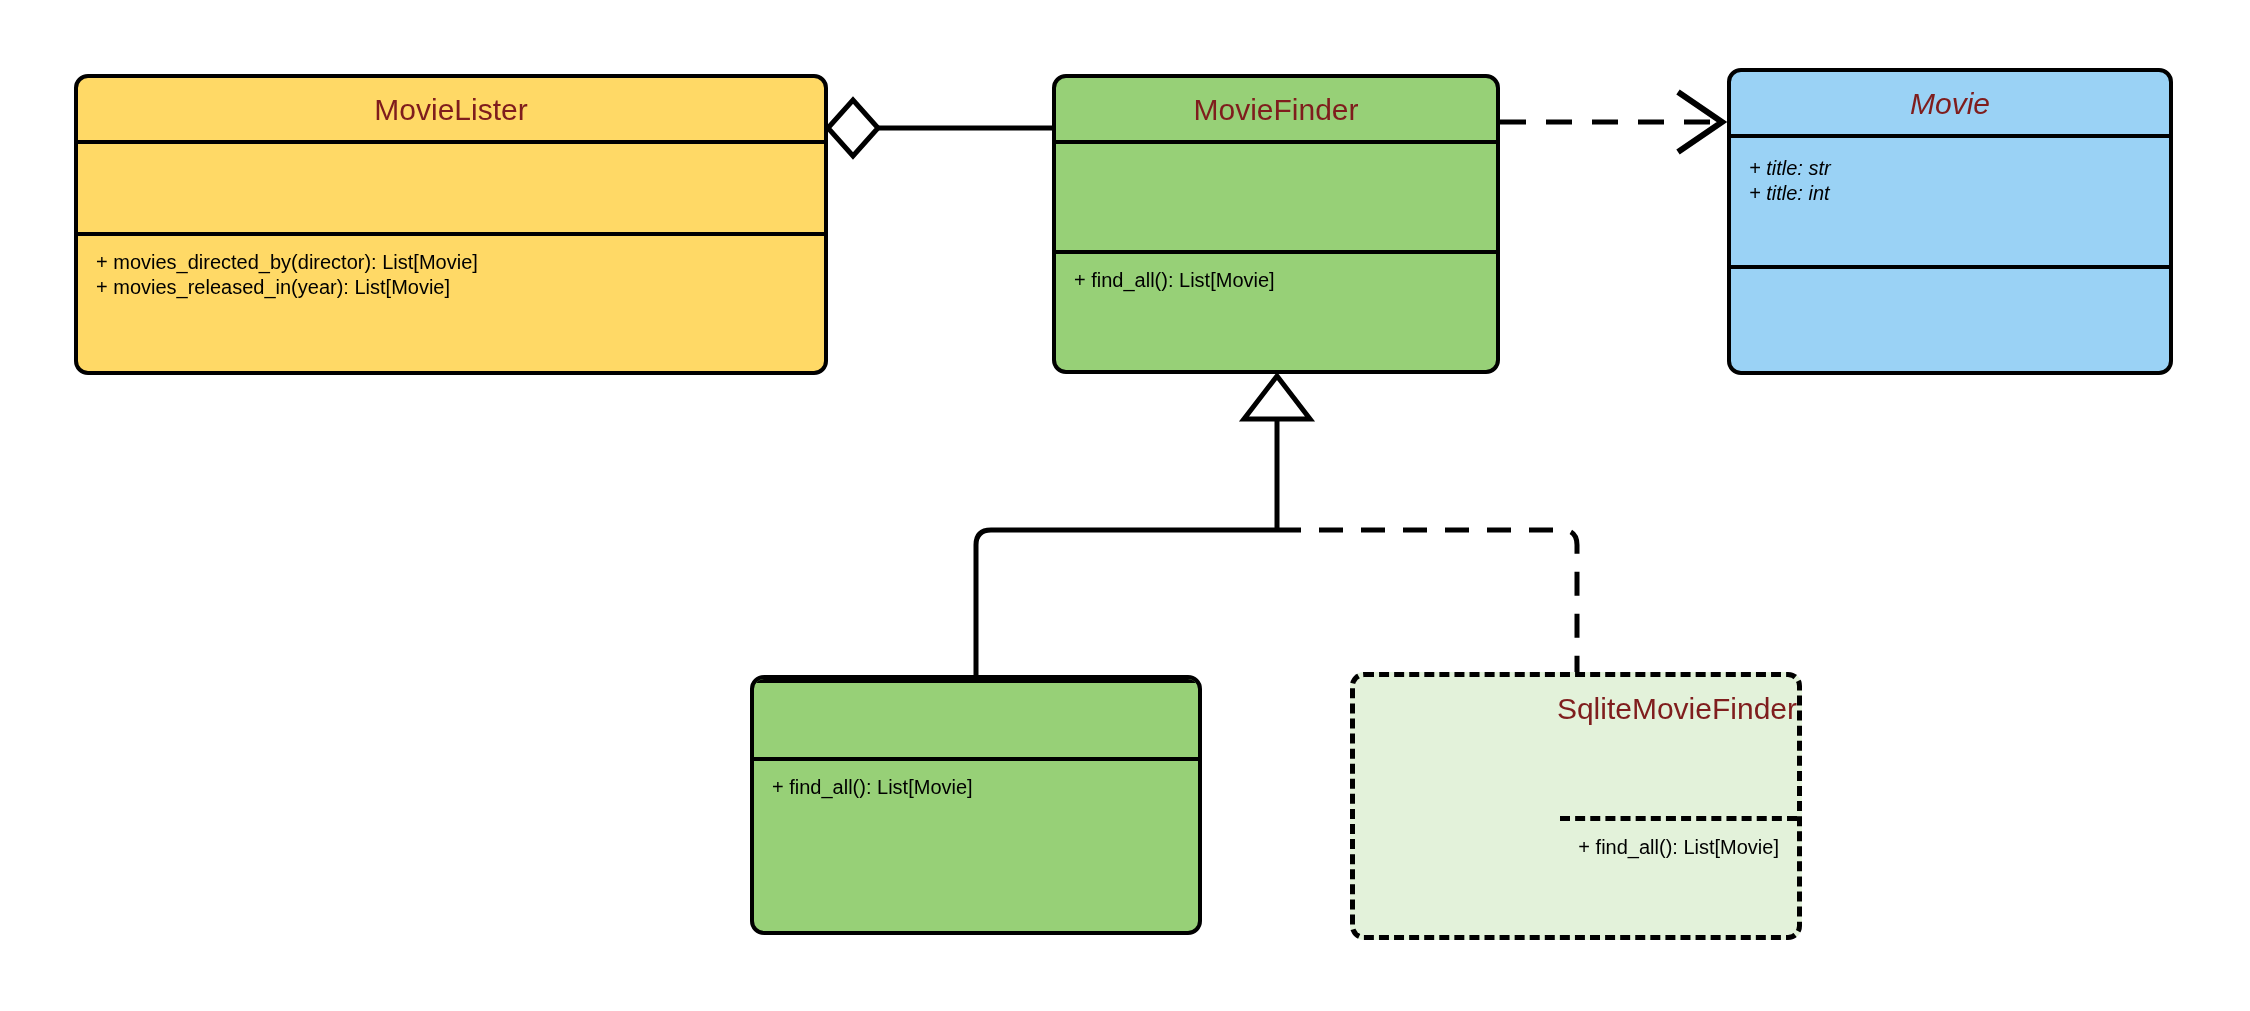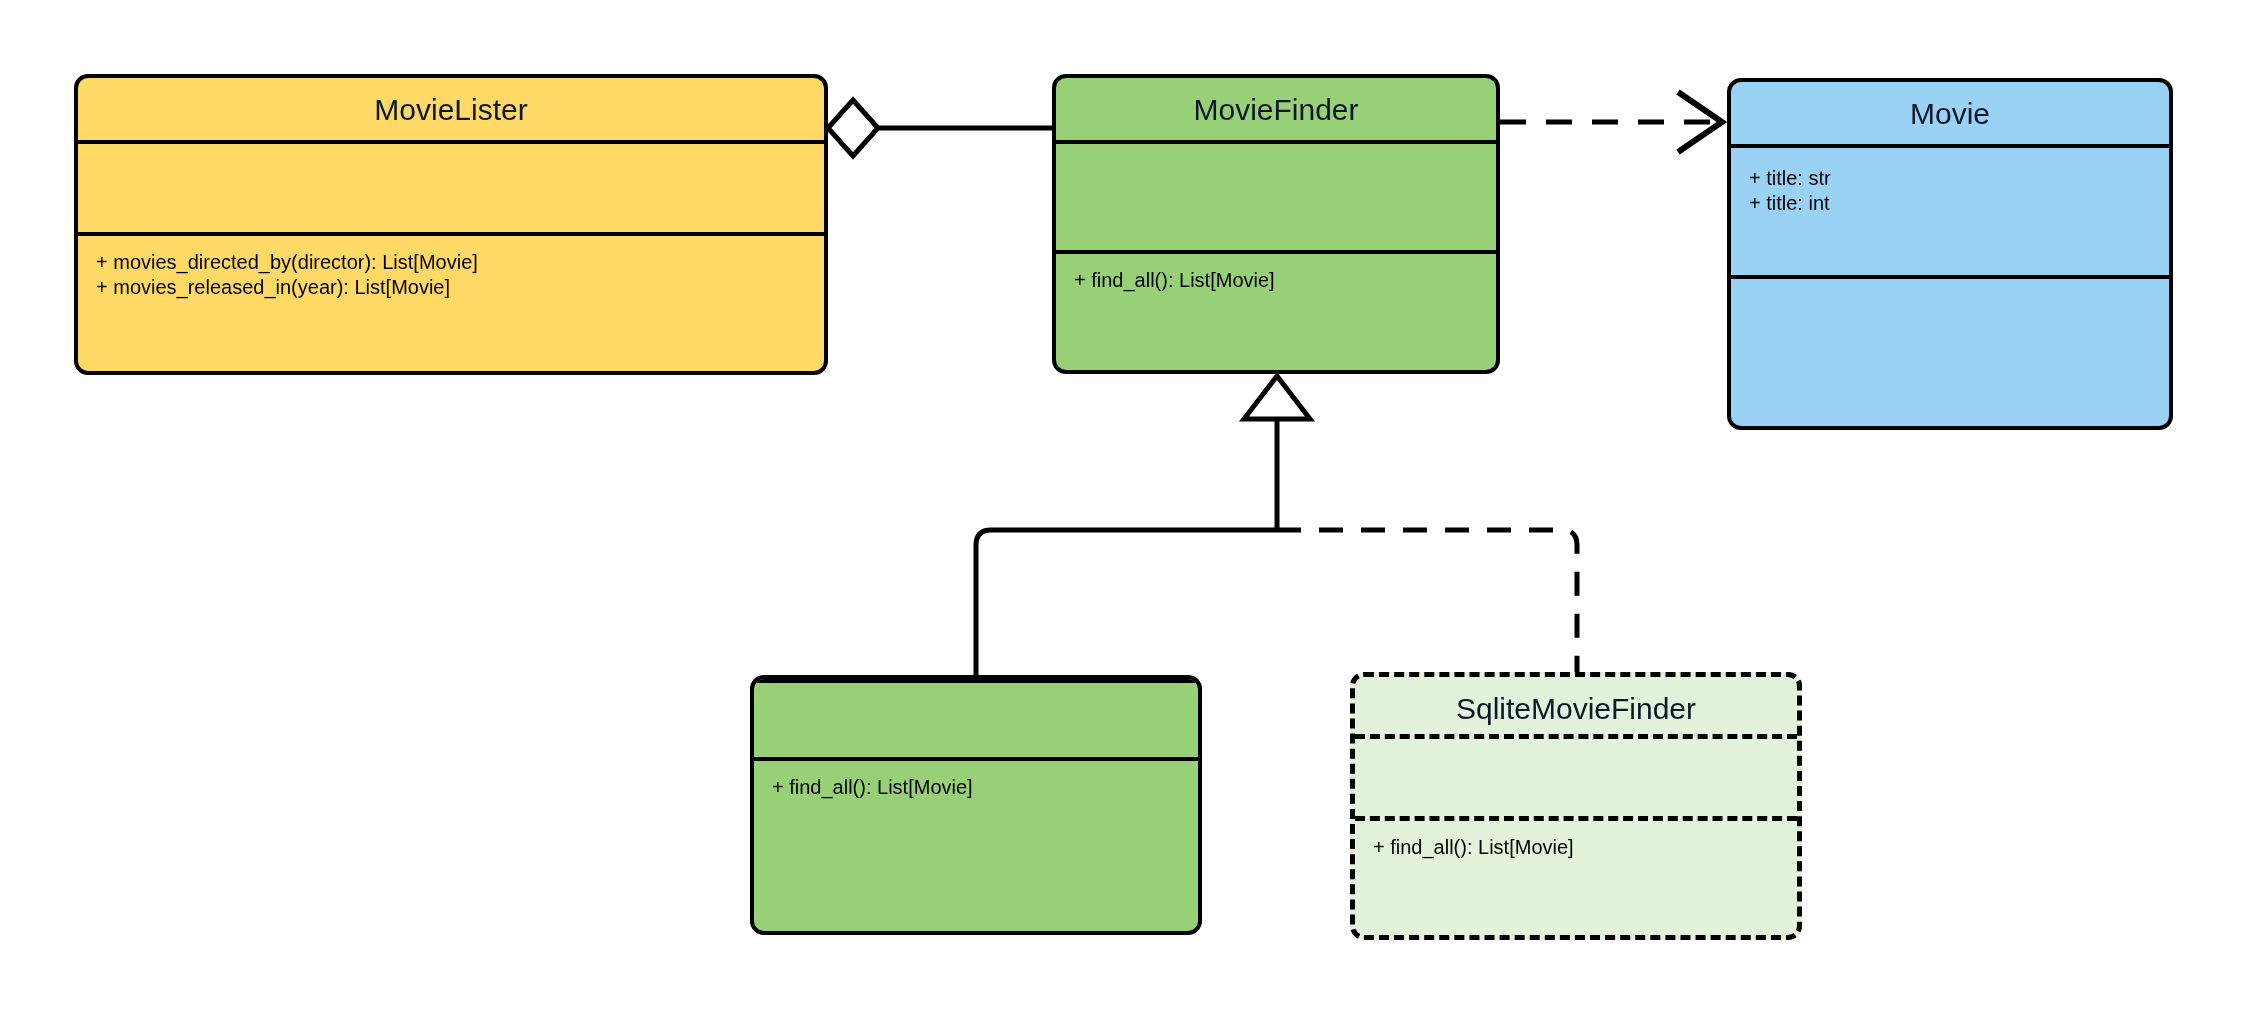--- a/index.html
+++ b/index.html
@@ -28,35 +28,36 @@
     box-sizing: border-box;
     border: 4px solid #000000;
     border-radius: 14px;
     display: flex;
     flex-direction: column;
     overflow: hidden;
   }
   .uml-class.dashed {
     border-style: dashed;
     border-width: 5px;
+    align-items: flex-end;
   }
   .compartment {
     box-sizing: border-box;
     position: relative;
   }
   .compartment.sep {
     border-top: 4px solid #000000;
   }
   .uml-class.dashed .compartment.sep {
     border-top: 5px dashed #000000;
   }
   .class-name {
     text-align: center;
     font-size: 30px;
-    color: #0f172a;
+    color: #7f1d1d;
     line-height: 1;
     padding-top: 17px;
   }
   .member-list {
     padding: 14px 18px 0 18px;
   }
   .member {
     font-size: 20px;
     color: #000000;
     line-height: 1.25;
@@ -119,21 +120,21 @@
       <div class="class-name">MovieFinder</div>
     </div>
     <div class="compartment sep attr-compartment empty-compartment" style="height:110px;"></div>
     <div class="compartment sep" style="flex:1;">
       <div class="member-list">
         <div class="member">+ find_all(): List[Movie]</div>
       </div>
     </div>
   </div>
 
-  <div class="uml-class" style="left:1727px; top:78px; width:446px; height:352px; background:#9AD2F5;">
+  <div class="uml-class" style="left:1727px; top:68px; width:446px; height:307px; background:#9AD2F5;font-style:italic;">
     <div class="compartment" style="height:62px;">
       <div class="class-name">Movie</div>
     </div>
     <div class="compartment sep attr-compartment" style="height:131px;">
       <div class="member-list">
         <div class="member">+ title: str</div>
         <div class="member">+ title: int</div>
       </div>
     </div>
     <div class="compartment sep empty-compartment" style="flex:1;"></div>

